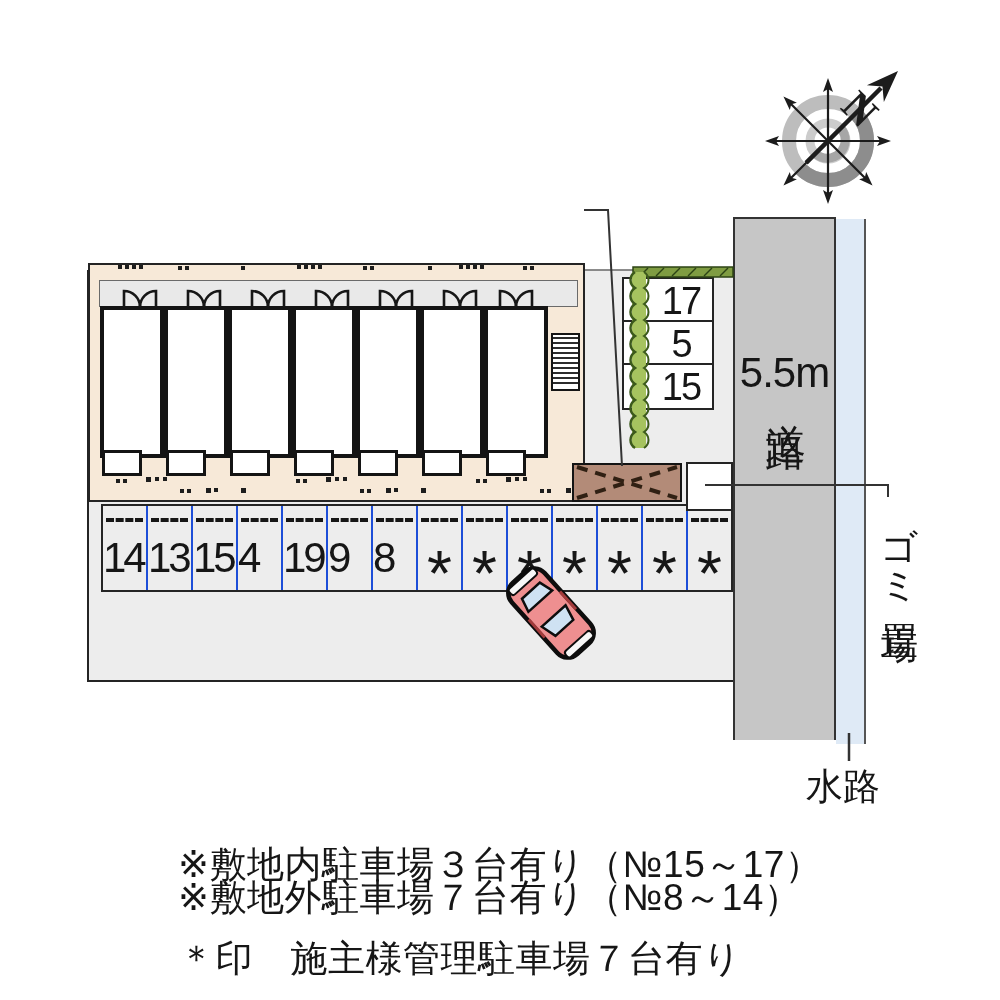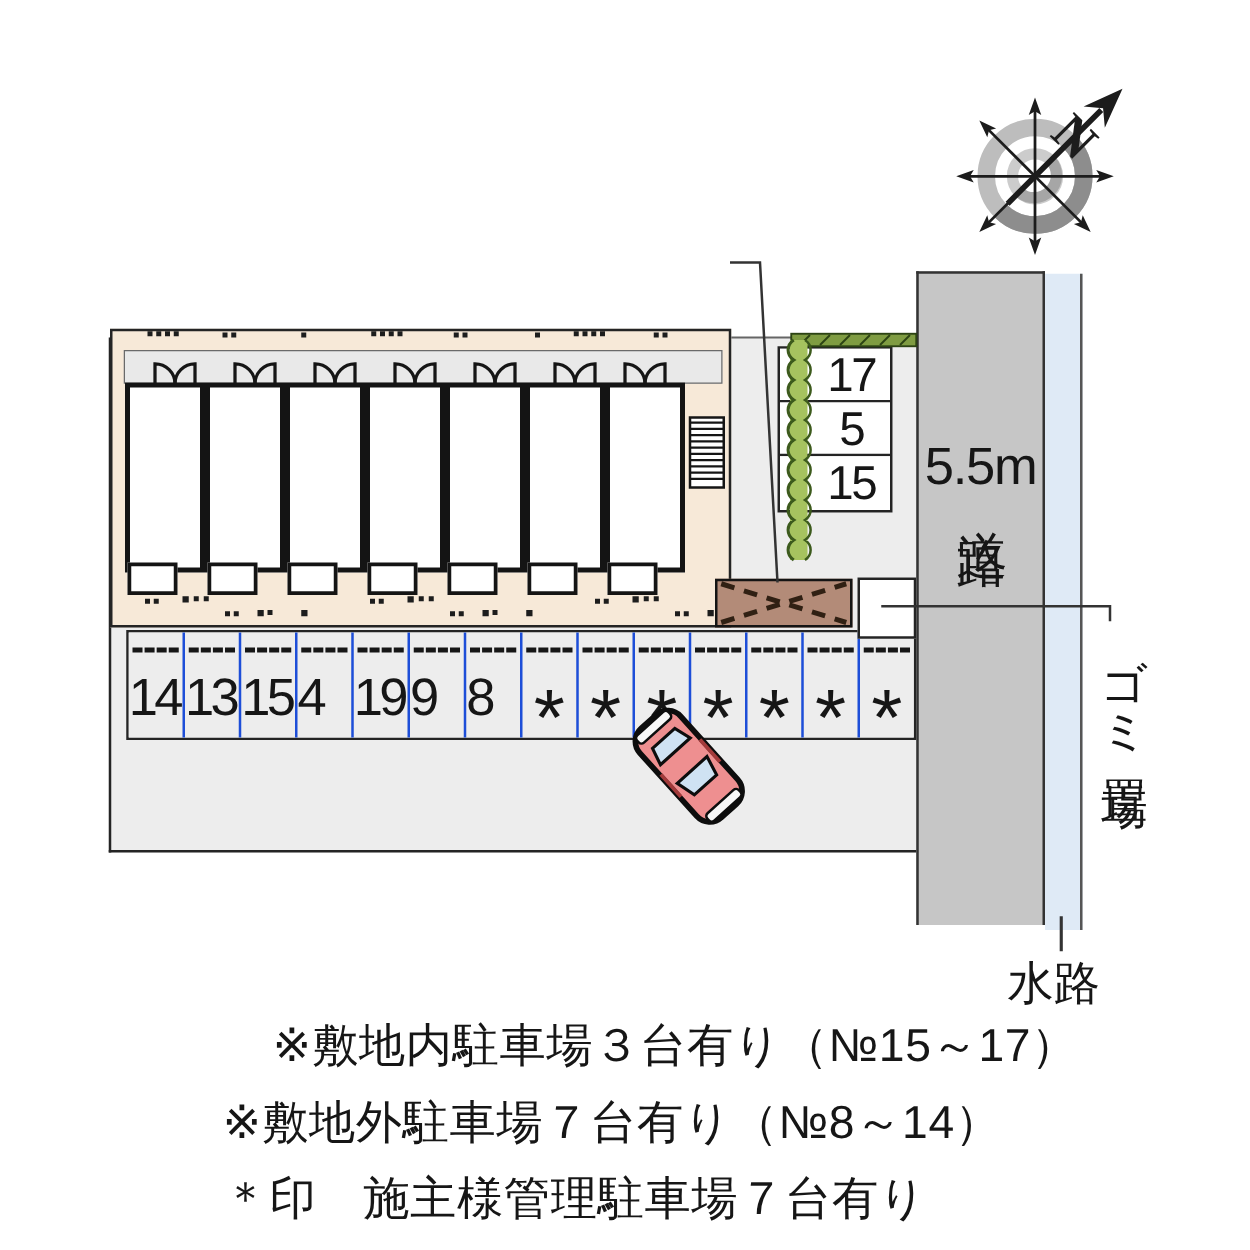--- a/index.html
+++ b/index.html
@@ -34,21 +34,21 @@
   #road{left:733px;top:217px;width:103px;height:523px;background:#c6c6c6;border:2px solid #333;border-bottom:none;box-sizing:border-box;}
   #waterway{left:836px;top:219px;width:30px;height:525px;background:#dfeaf6;border-right:2px solid #555;box-sizing:border-box;}
   
   .jp{white-space:nowrap;}
   #bicycle-label{left:354px;top:186px;font-size:37px;}
   #road-width-label{left:733px;top:349px;width:103px;text-align:center;font-size:42px;letter-spacing:-1px;}
   #road-name-label{left:759px;top:392px;writing-mode:vertical-rl;text-orientation:upright;font-size:41px;letter-spacing:7px;}
   #garbage-label{left:874px;top:500px;writing-mode:vertical-rl;text-orientation:upright;font-size:37px;letter-spacing:5px;}
   #waterway-label{left:806px;top:762px;font-size:37px;}
   .note{left:178px;font-size:37px;letter-spacing:0.5px;}
-  #note-1{top:812px;margin-left:40px;} #note-2{top:873px;} #note-3{top:934px;}
+  #note-1{top:840px;} #note-2{top:873px;} #note-3{top:934px;}
   #overlay{left:0;top:0;width:1000px;height:1000px;pointer-events:none;}
 </style>
 </head>
 <body>
 
 <div id="canvas">
 
   <div class="abs" id="site-ground"></div>
 
   <div class="abs" id="building"></div>

